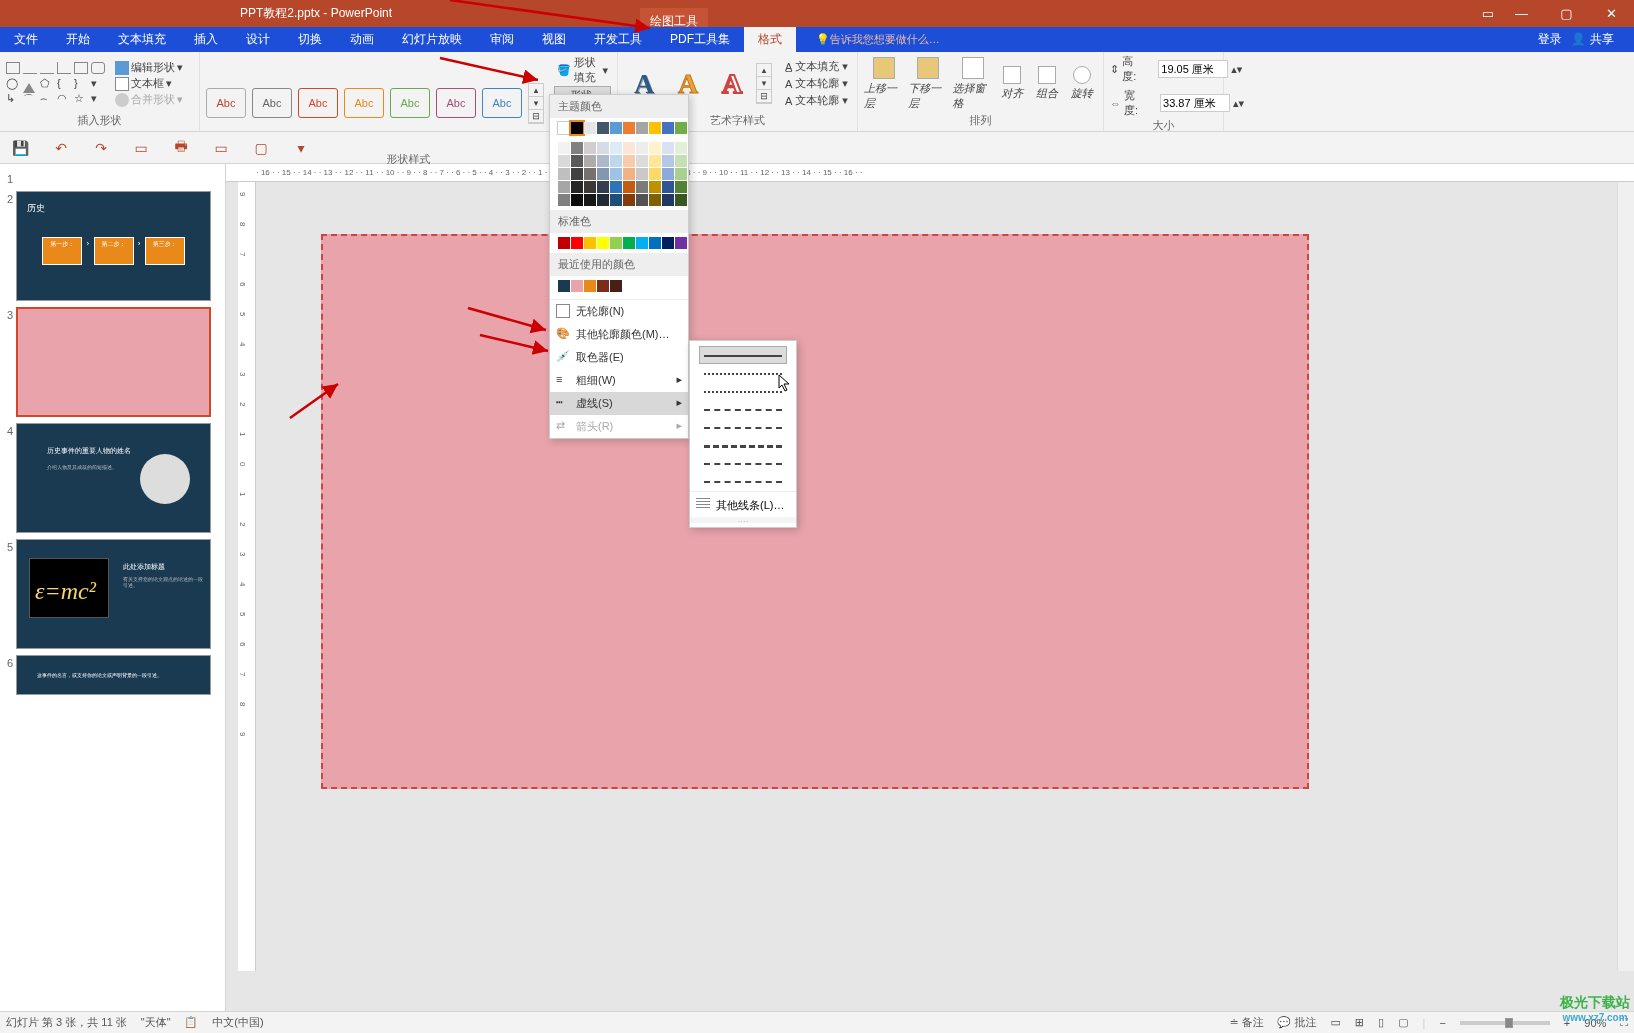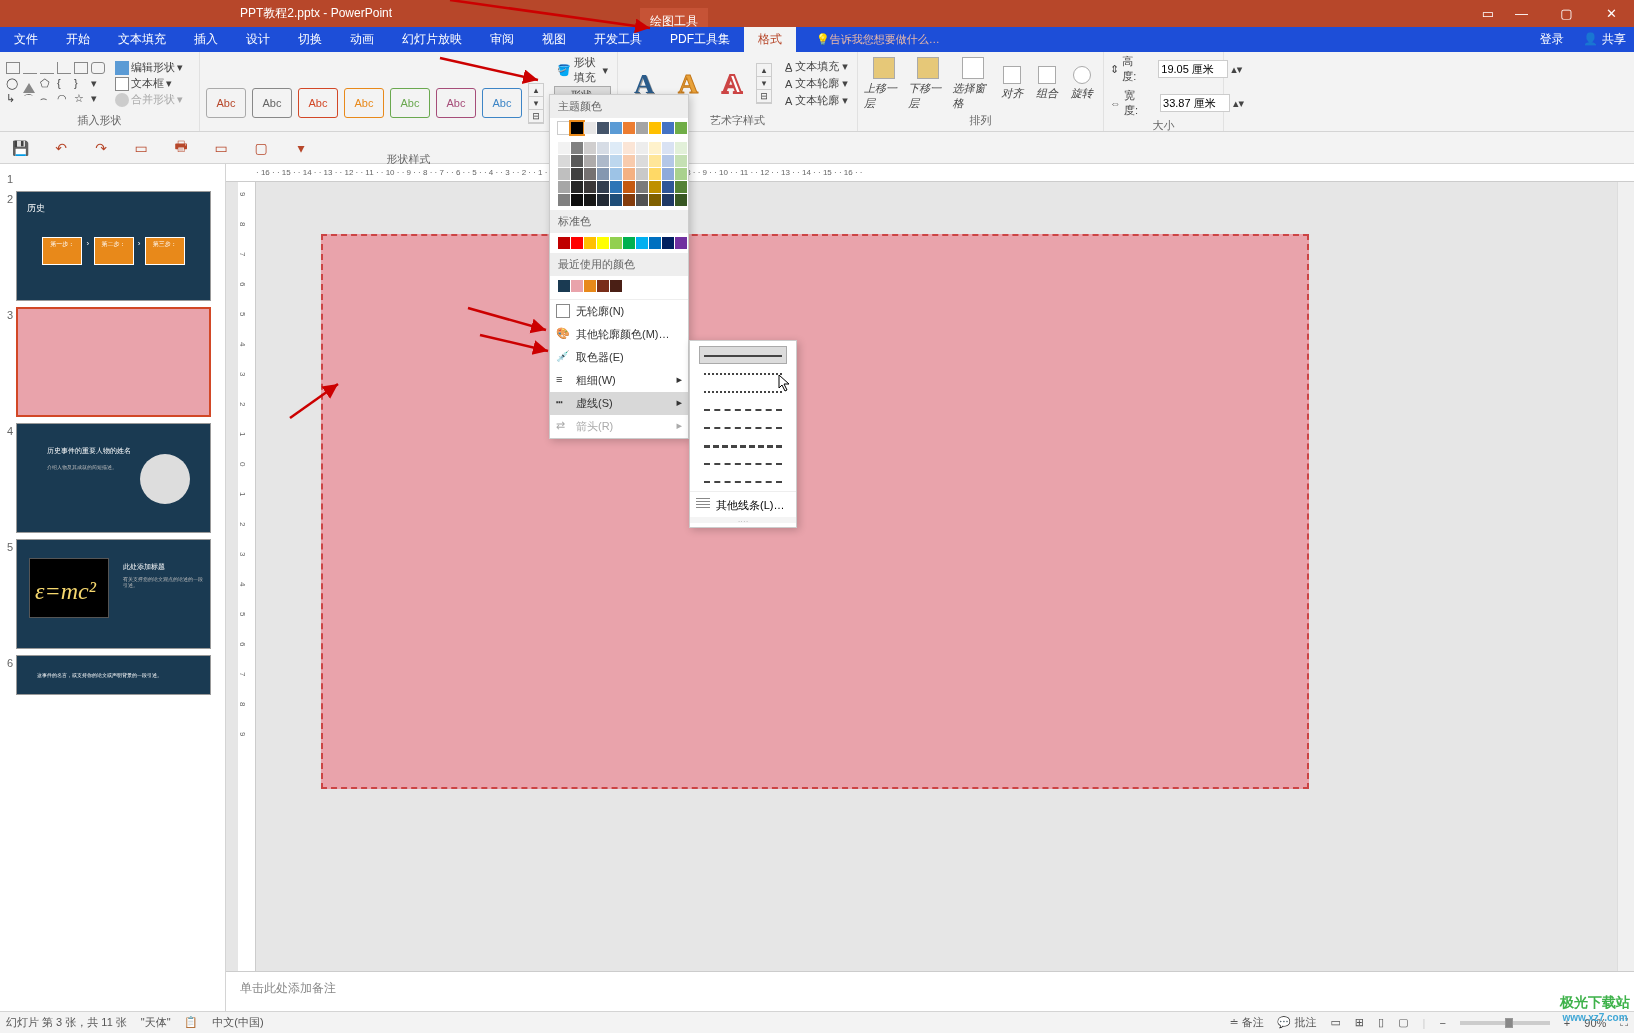--- a/index.html
+++ b/index.html
@@ -11,21 +11,21 @@
 .titlebar .context-tab { position: absolute; left: 640px; top: 8px; padding: 0 10px; height: 27px; line-height: 27px; background: #c65336; }
 .titlebar .win-controls { position: absolute; right: 0; display: flex; }
 .titlebar .win-btn { width: 45px; height: 27px; display: flex; align-items: center; justify-content: center; font-size: 13px; }
 .titlebar .ribbon-display { position: absolute; right: 140px; font-size: 13px; }
 
 
 .ribbon-tabs { background: #1d4ed8; height: 25px; display: flex; align-items: center; color: #fff; font-size: 12px; position: relative; }
 .ribbon-tabs .tab { padding: 0 14px; height: 25px; line-height: 25px; cursor: pointer; }
 .ribbon-tabs .tab.active { background: #f3f3f3; color: #b7472a; }
 .ribbon-tabs .tell-me { display: flex; align-items: center; color: #e8b8a8; margin-left: 20px; font-size: 11px; }
-.ribbon-tabs .right-side { position: absolute; right: 8px; display: flex; gap: 20px; align-items: center; }
+.ribbon-tabs .right-side { position: absolute; right: 20px; display: flex; gap: 10px; align-items: center; }
 
 
 .ribbon { background: #f3f3f3; height: 80px; border-bottom: 1px solid #d4d4d4; display: flex; font-size: 11px; color: #444; }
 .ribbon-group { border-right: 1px solid #e1e1e1; padding: 2px 6px; display: flex; flex-direction: column; justify-content: space-between; position: relative; }
 .ribbon-group .label { text-align: center; font-size: 11px; color: #666; padding-bottom: 1px; }
 .ribbon-group .body { flex: 1; display: flex; align-items: center; gap: 4px; }
 
 
 .shapes-mini { display: grid; grid-template-columns: repeat(6, 16px); grid-auto-rows: 14px; gap: 1px; }
 .shapes-mini span { border: 1px solid #888; width: 14px; height: 12px; display: inline-block; }
@@ -370,23 +370,20 @@
         <span class="mark" style="top:430px">5</span>
       <span class="mark" style="top:460px">6</span>
         <span class="mark" style="top:490px">7</span>
         <span class="mark" style="top:520px">8</span>
       <span class="mark" style="top:550px">9</span>
     </div>
     <div class="canvas-scroll">
       <div class="slide-canvas"></div>
     </div>
     <div class="vscroll"></div>
-    <div class="notes">
-      <span>单击此处添加备注</span>
-    </div>
   </div>
 </div>
 
 <div class="outline-panel">
   <div class="hdr">主题颜色</div>
   <div class="swatch-grid" id="theme-row">
       <span style="background: rgb(255, 255, 255); outline: rgb(204, 204, 204) solid 1px;"></span>
       <span style="background: rgb(0, 0, 0); outline: rgb(232, 137, 26) solid 2px;"></span>
       <span style="background: rgb(231, 230, 230);"></span>
       <span style="background: rgb(68, 84, 106);"></span>

